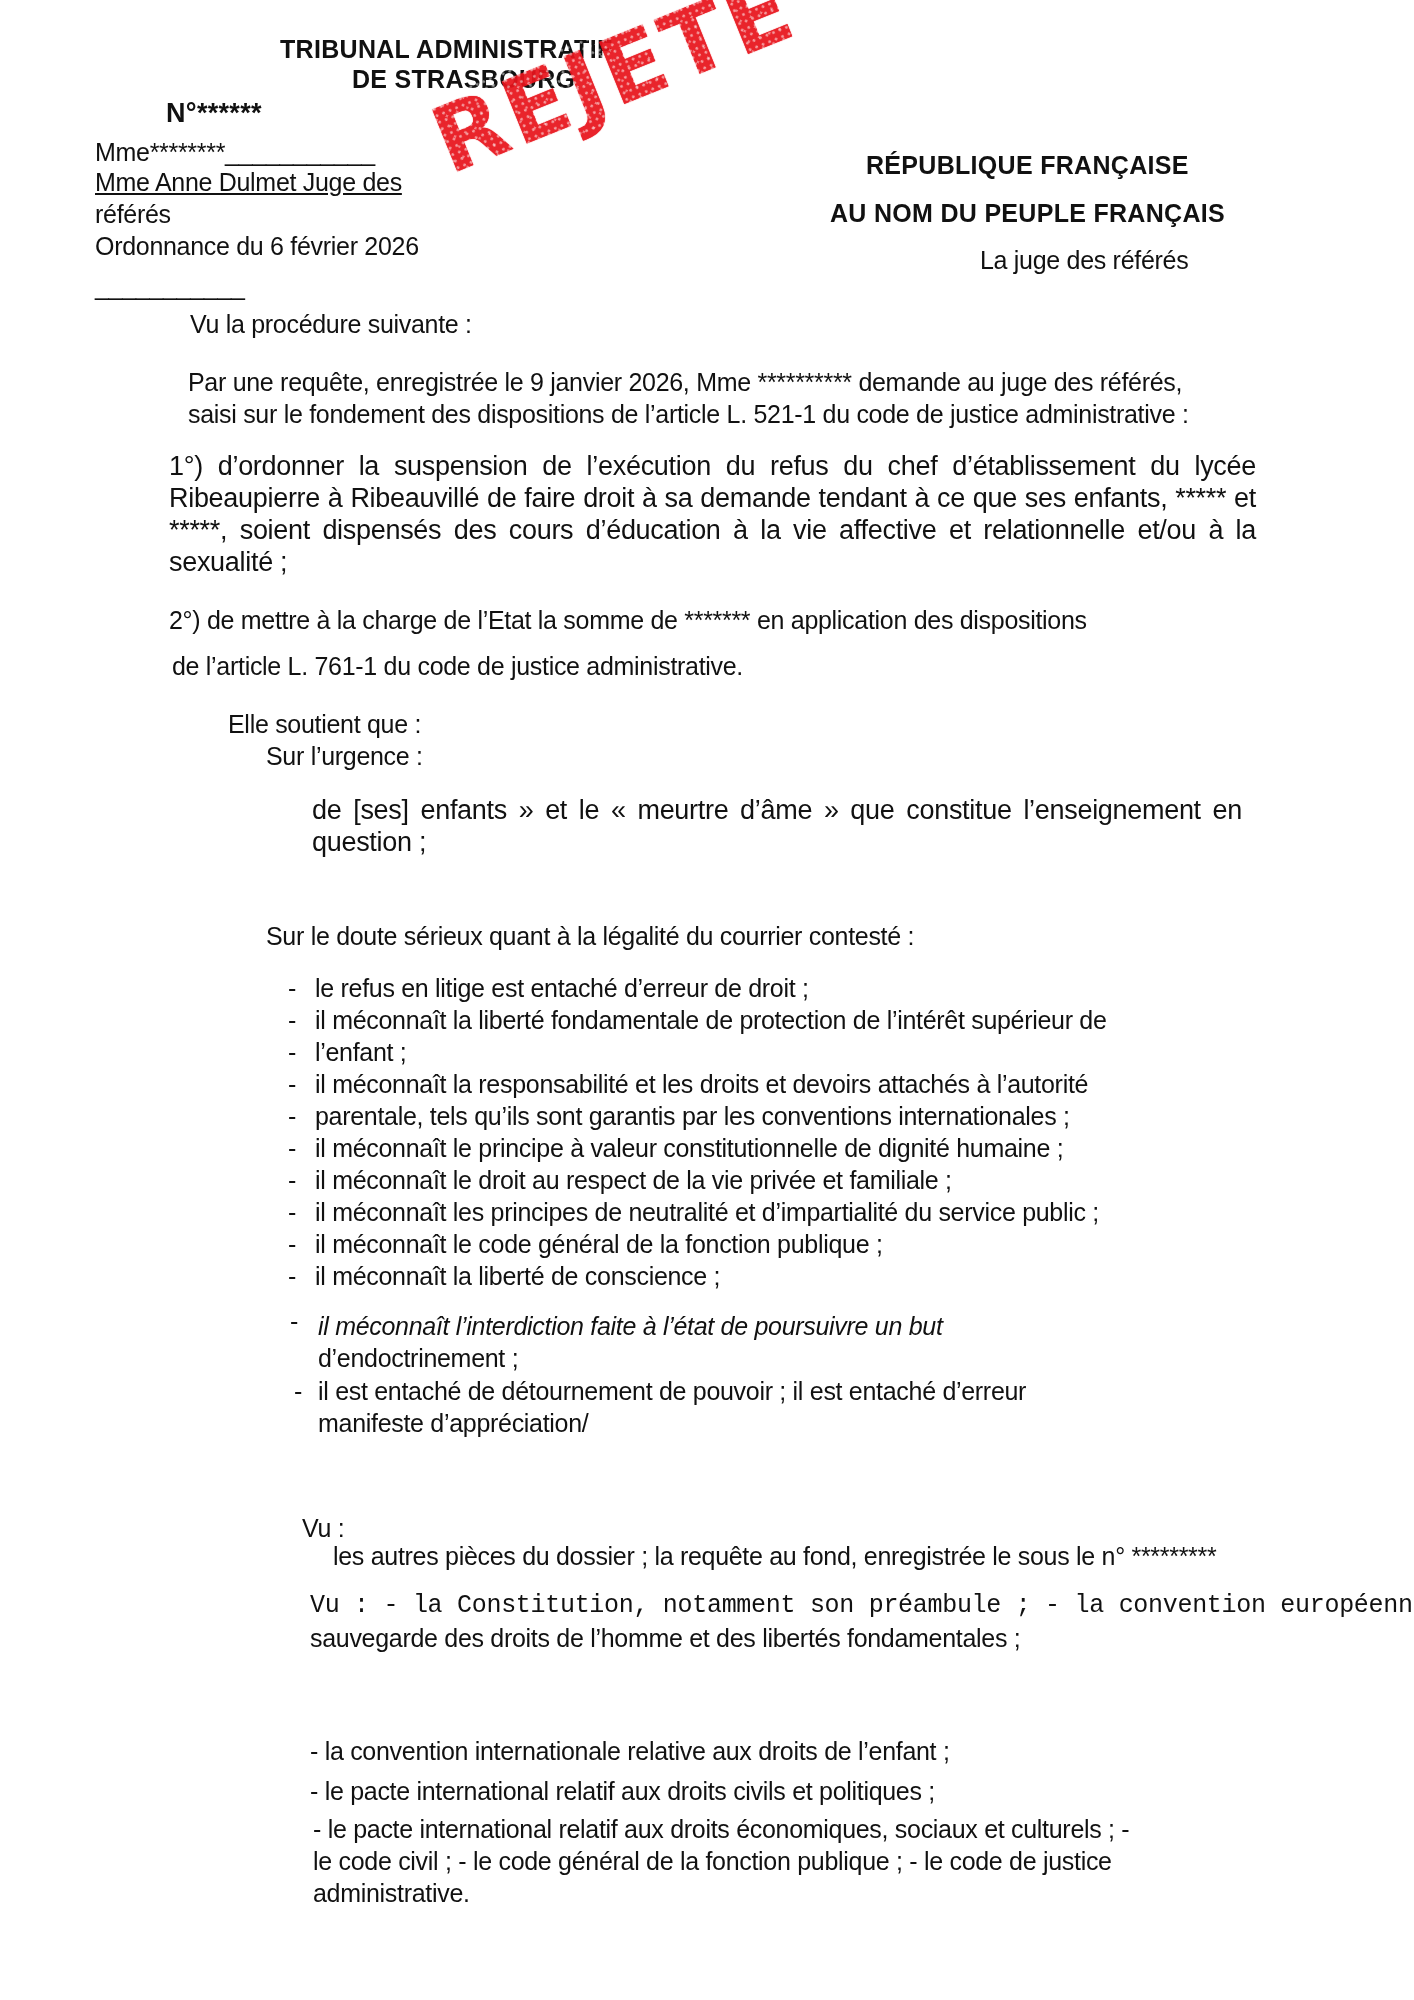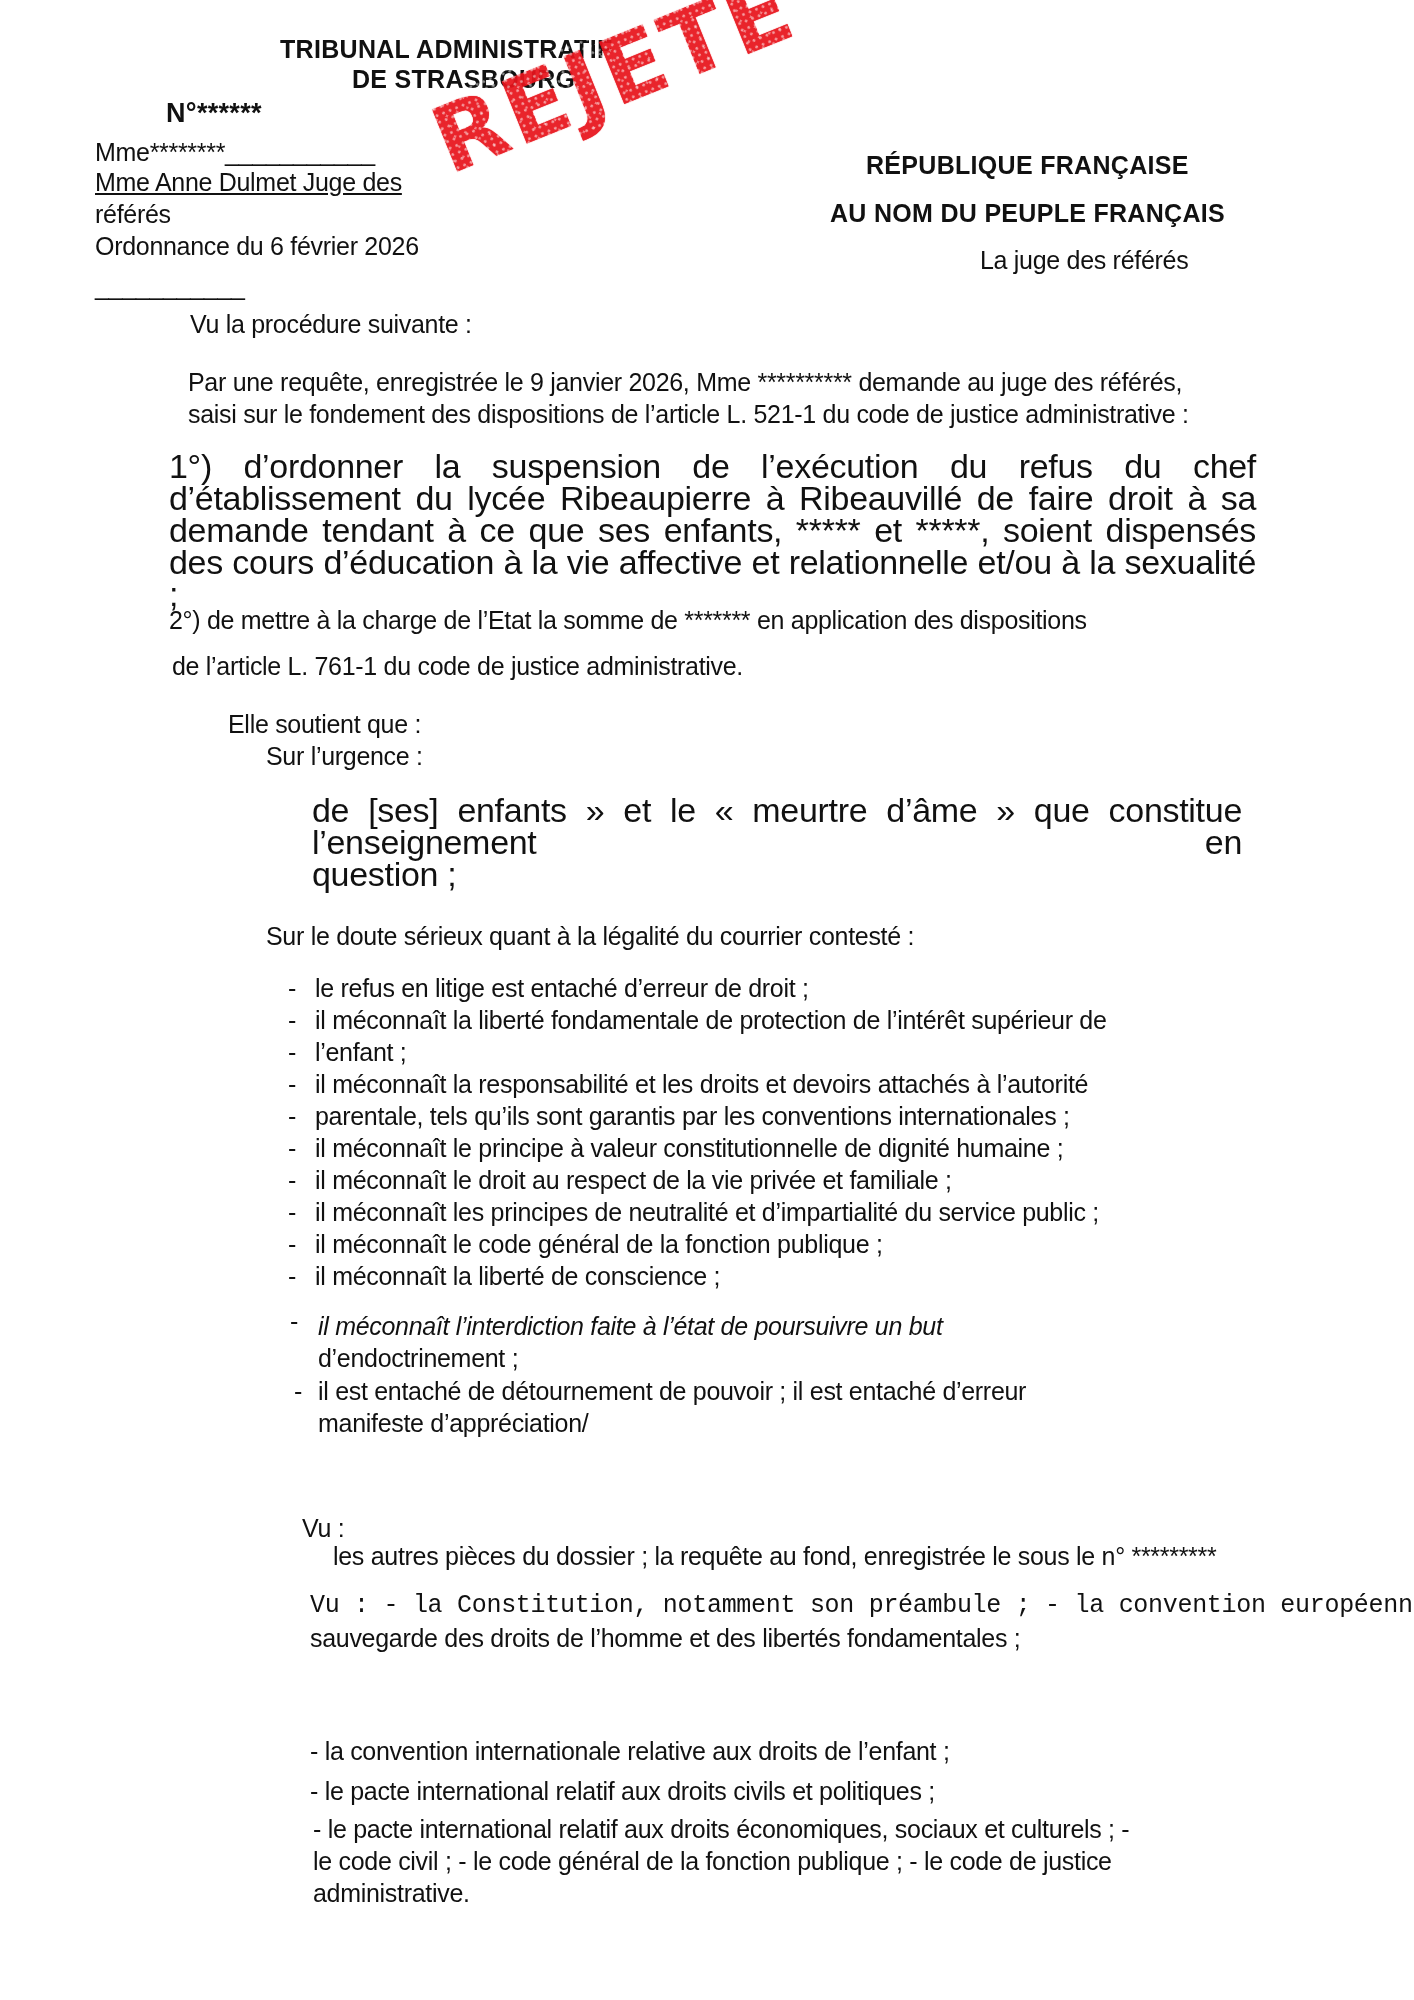--- a/index.html
+++ b/index.html
@@ -1,21 +1,21 @@
 <!DOCTYPE html>
 <html><head>
 <meta charset="utf-8">
 <style>
   html, body { margin: 0; padding: 0; background: #ffffff; }
   body { width: 1414px; height: 2000px; position: relative; overflow: hidden;
          font-family: "Liberation Sans", "DejaVu Sans", sans-serif; color: #111; }
   .abs { position: absolute; white-space: nowrap; }
   .t { font-size: 25px; line-height: 32px; letter-spacing: -0.3px; }
   .hdr { font-size: 25px; line-height: 30px; font-weight: bold; letter-spacing: 0.3px; }
-  .para { position: absolute; font-size: 34px; line-height: 32px; letter-spacing: -0.3px; }
+  .para { position: absolute; font-size: 27px; line-height: 32px; letter-spacing: -0.3px; }
   .just { text-align: justify; text-align-last: left; white-space: normal; }
   .line { display: block; white-space: nowrap; }
   .bullets { position: absolute; left: 288px; top: 972px; width: 1000px; }
   .bul { position: relative; height: 32px; font-size: 25px; line-height: 32px; letter-spacing: -0.3px; white-space: nowrap; }
   .bul .dash { position: absolute; left: 0; top: 0; }
   .bul .txt { position: absolute; left: 27px; top: 0; }
   .stamp { position: absolute; left: 438px; top: 100px; transform: rotate(-22deg); transform-origin: 0 50%;
            font-family: "DejaVu Sans", sans-serif; font-weight: bold; font-size: 92px; line-height: 92px;
            letter-spacing: 4px; color: #e8141c; opacity: 0.93;
            text-shadow: 0 0 1px #e8141c; }

